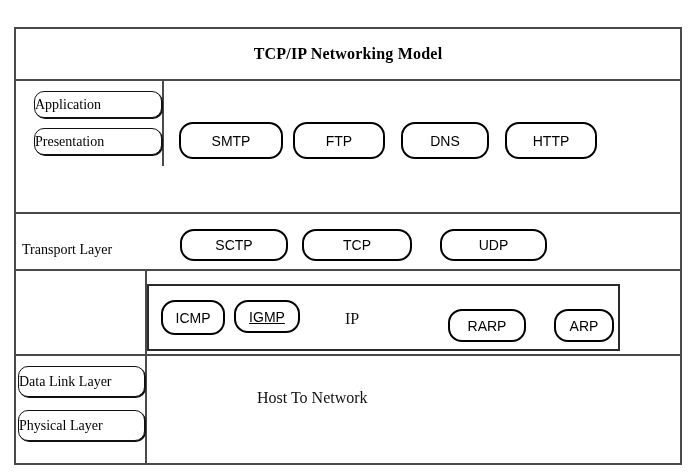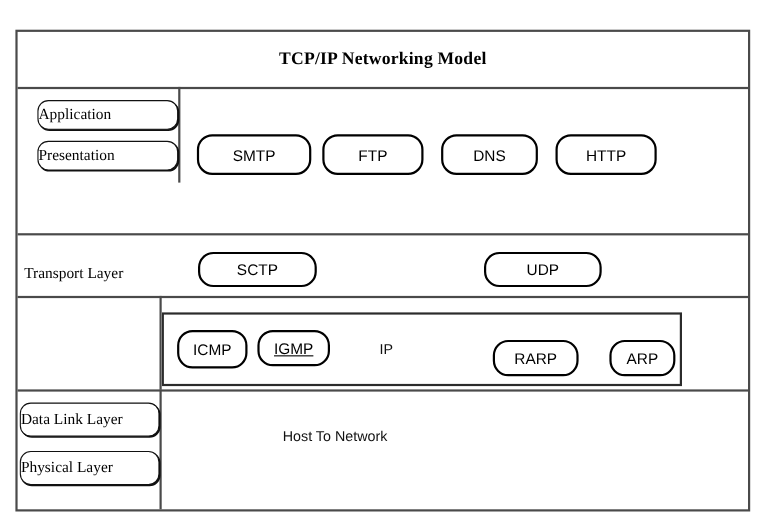--- a/index.html
+++ b/index.html
@@ -117,22 +117,22 @@
   .ip-container {
     position: absolute;
     box-sizing: border-box;
     border: 2px solid #2b2b2b;
     background: #ffffff;
   }
 
   
   .plain-text {
     position: absolute;
-    font-family: Liberation Sans, sans-serif;
-    font-size: 13px;
+    font-family: Liberation Serif, serif;
+    font-size: 16px;
     color: #111111;
     white-space: nowrap;
   }
 </style>
 </head>
 <body>
 
 <div id="diagram">
 
   <div class="frame">
@@ -164,20 +164,23 @@
       <span>HTTP</span>
     </div>
 
     <div class="hline" style="top:183px;"></div>
 
     <div class="layer-label" style="left:6px; top:213px;">Transport Layer</div>
 
     <div class="box proto-box" style="left:164px; top:200px; width:108px; height:32px;">
       <span>SCTP</span>
     </div>
+    <div class="box proto-box" style="left:286px; top:200px; width:110px; height:32px;">
+      <span>TCP</span>
+    </div>
     <div class="box proto-box" style="left:424px; top:200px; width:107px; height:32px;">
       <span>UDP</span>
     </div>
 
     <div class="hline" style="top:240px;"></div>
 
     <div class="vline" style="left:129px; top:240px; height:85px;"></div>
 
 
     <div class="ip-container" style="left:131px; top:255px; width:473px; height:67px;"></div>

